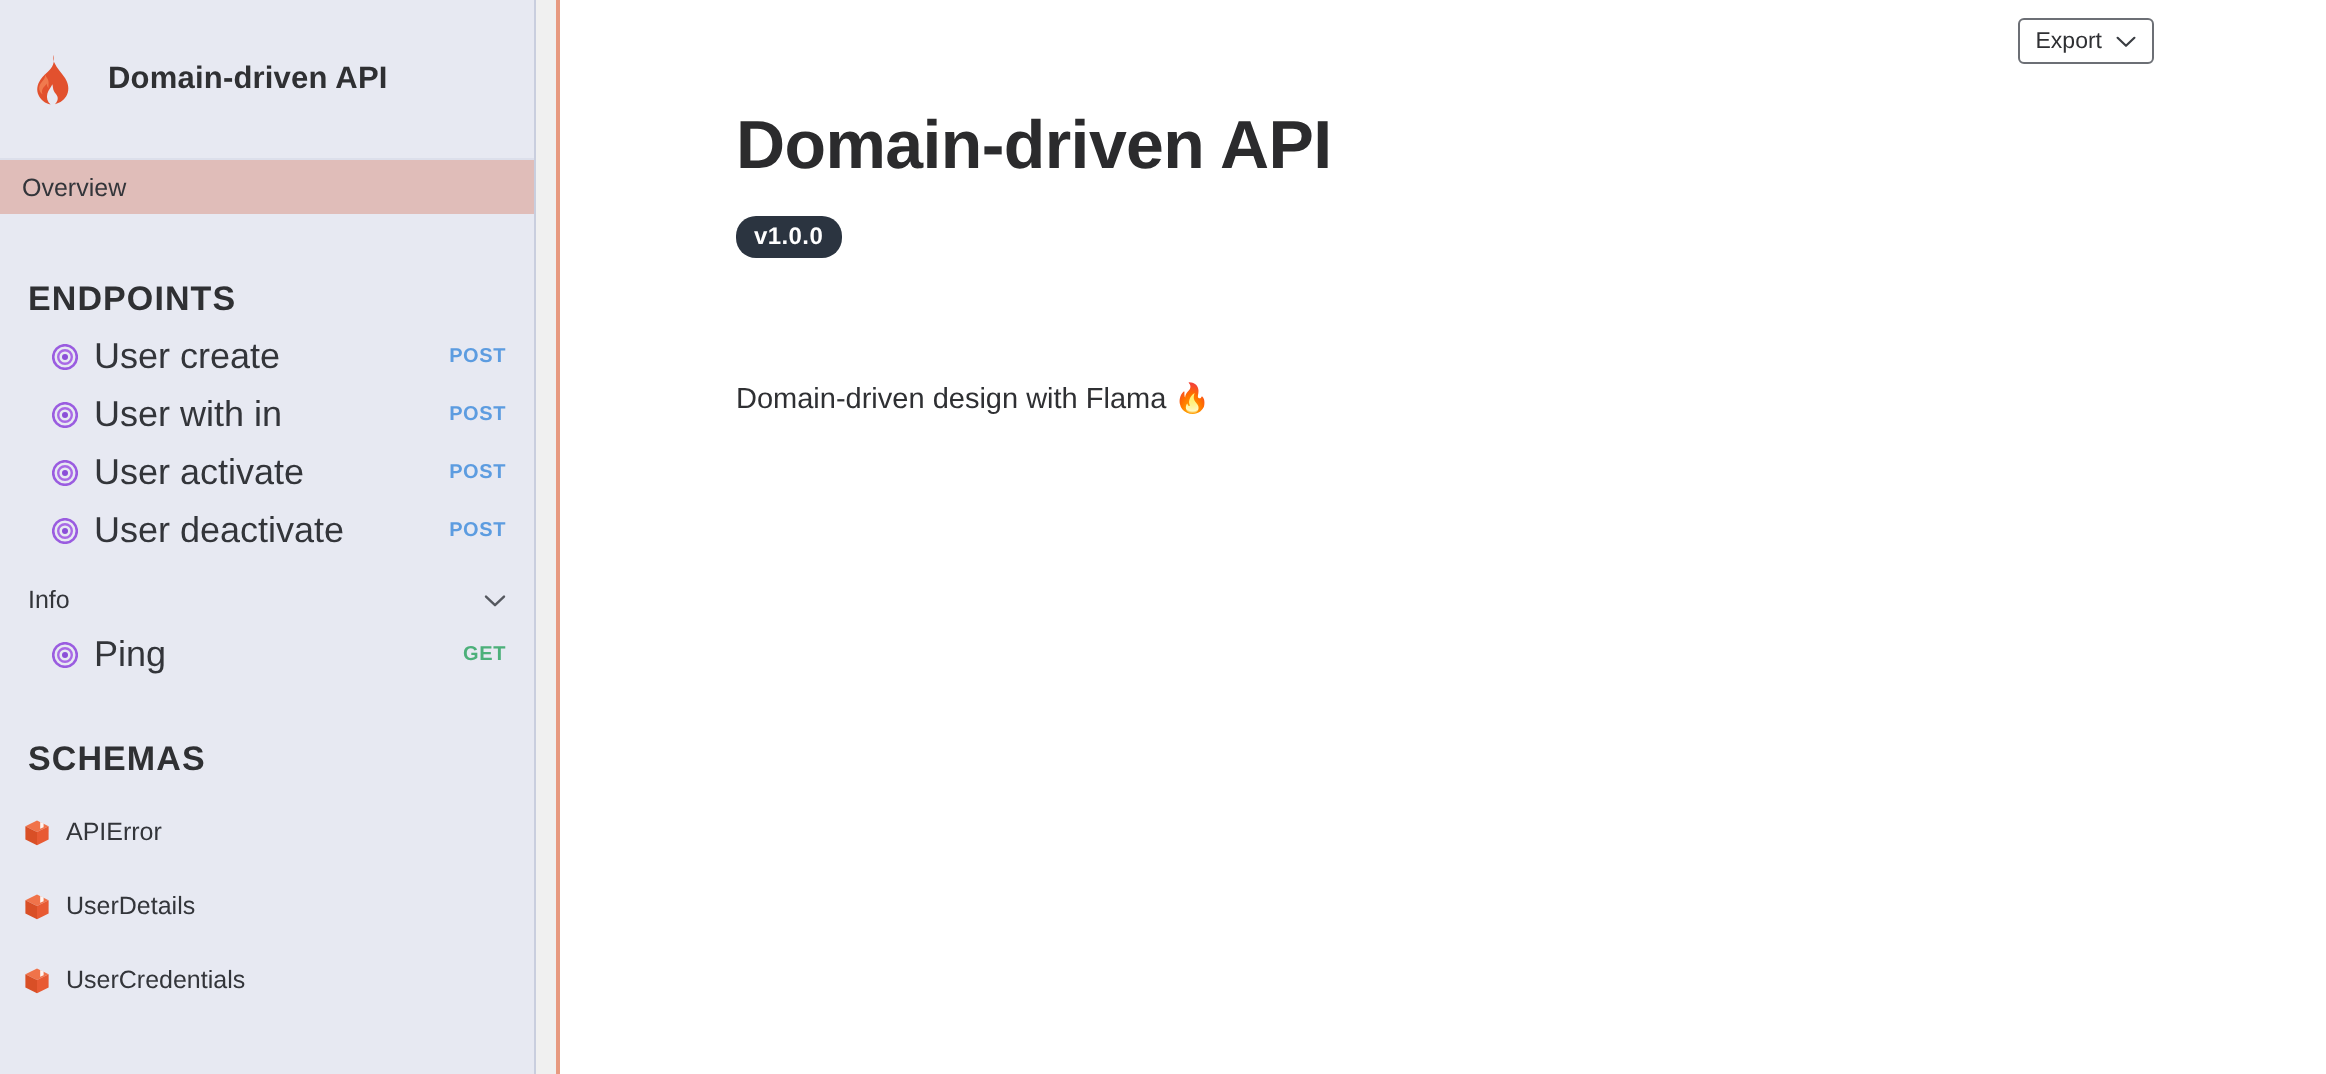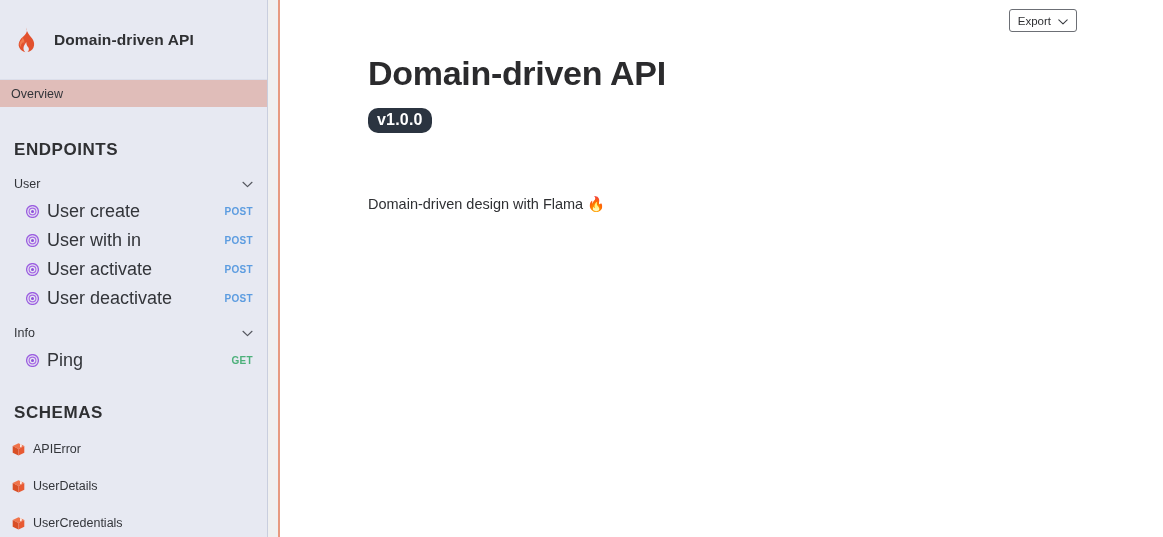--- a/index.html
+++ b/index.html
@@ -203,21 +203,21 @@
     white-space: nowrap;
   }
 
   .version-badge {
     display: inline-block;
     margin-top: 14px;
     padding: 3px 9px 4px 9px;
     background: #2b3440;
     color: #ffffff;
     border-radius: 10px;
-    font-size: 16px;
+    font-size: 12px;
     font-weight: bold;
     letter-spacing: 0.2px;
   }
 
   #description {
     margin-top: 61px;
     font-size: 14.5px;
     color: #2f3033;
     line-height: 20px;
   }
@@ -238,28 +238,20 @@
       </span>
       <span class="sb-title">Domain-driven API</span>
     </div>
 
     <div class="sb-overview">
       <span>Overview</span>
     </div>
 
     <div class="sb-section-label" id="label-endpoints">ENDPOINTS</div>
 
-    <div class="sb-group">
-      <span class="grp-name">User</span>
-      <span class="chev">
-        <svg class="chev" viewBox="0 0 11 7" xmlns="http://www.w3.org/2000/svg">
-          <path d="M1 1.3 L5.5 5.6 L10 1.3" fill="none" stroke="#55585f" stroke-width="1.2" stroke-linecap="round" stroke-linejoin="round"></path>
-        </svg>
-      </span>
-    </div>
 
     <div class="sb-endpoint">
       <span class="ep-icon">
         <svg class="ep-icon" viewBox="0 0 13 13" xmlns="http://www.w3.org/2000/svg">
           <circle cx="6.5" cy="6.5" r="5.9" fill="none" stroke="#9a5ce0" stroke-width="1.3"></circle>
           <circle cx="6.5" cy="6.5" r="3.4" fill="none" stroke="#a96ae6" stroke-width="1.2"></circle>
           <circle cx="6.5" cy="6.5" r="1.5" fill="#8b4fd8"></circle>
         </svg>
       </span>
       <span class="ep-name">User create</span>

